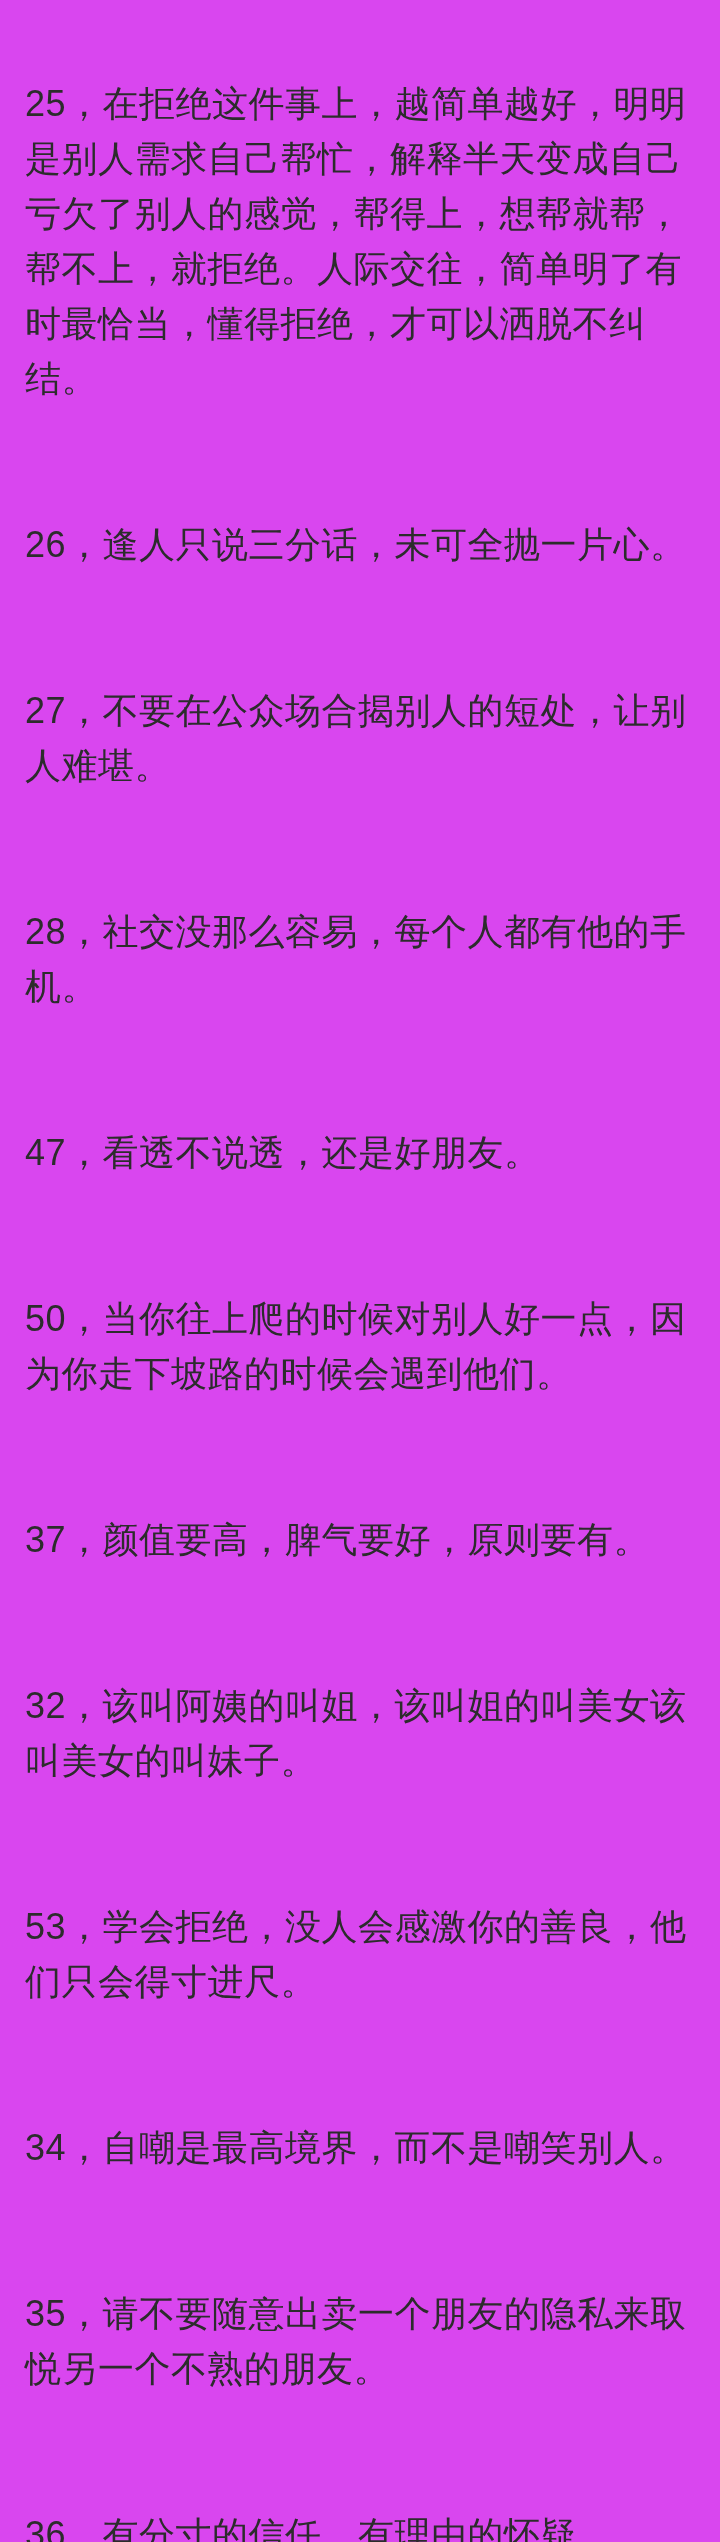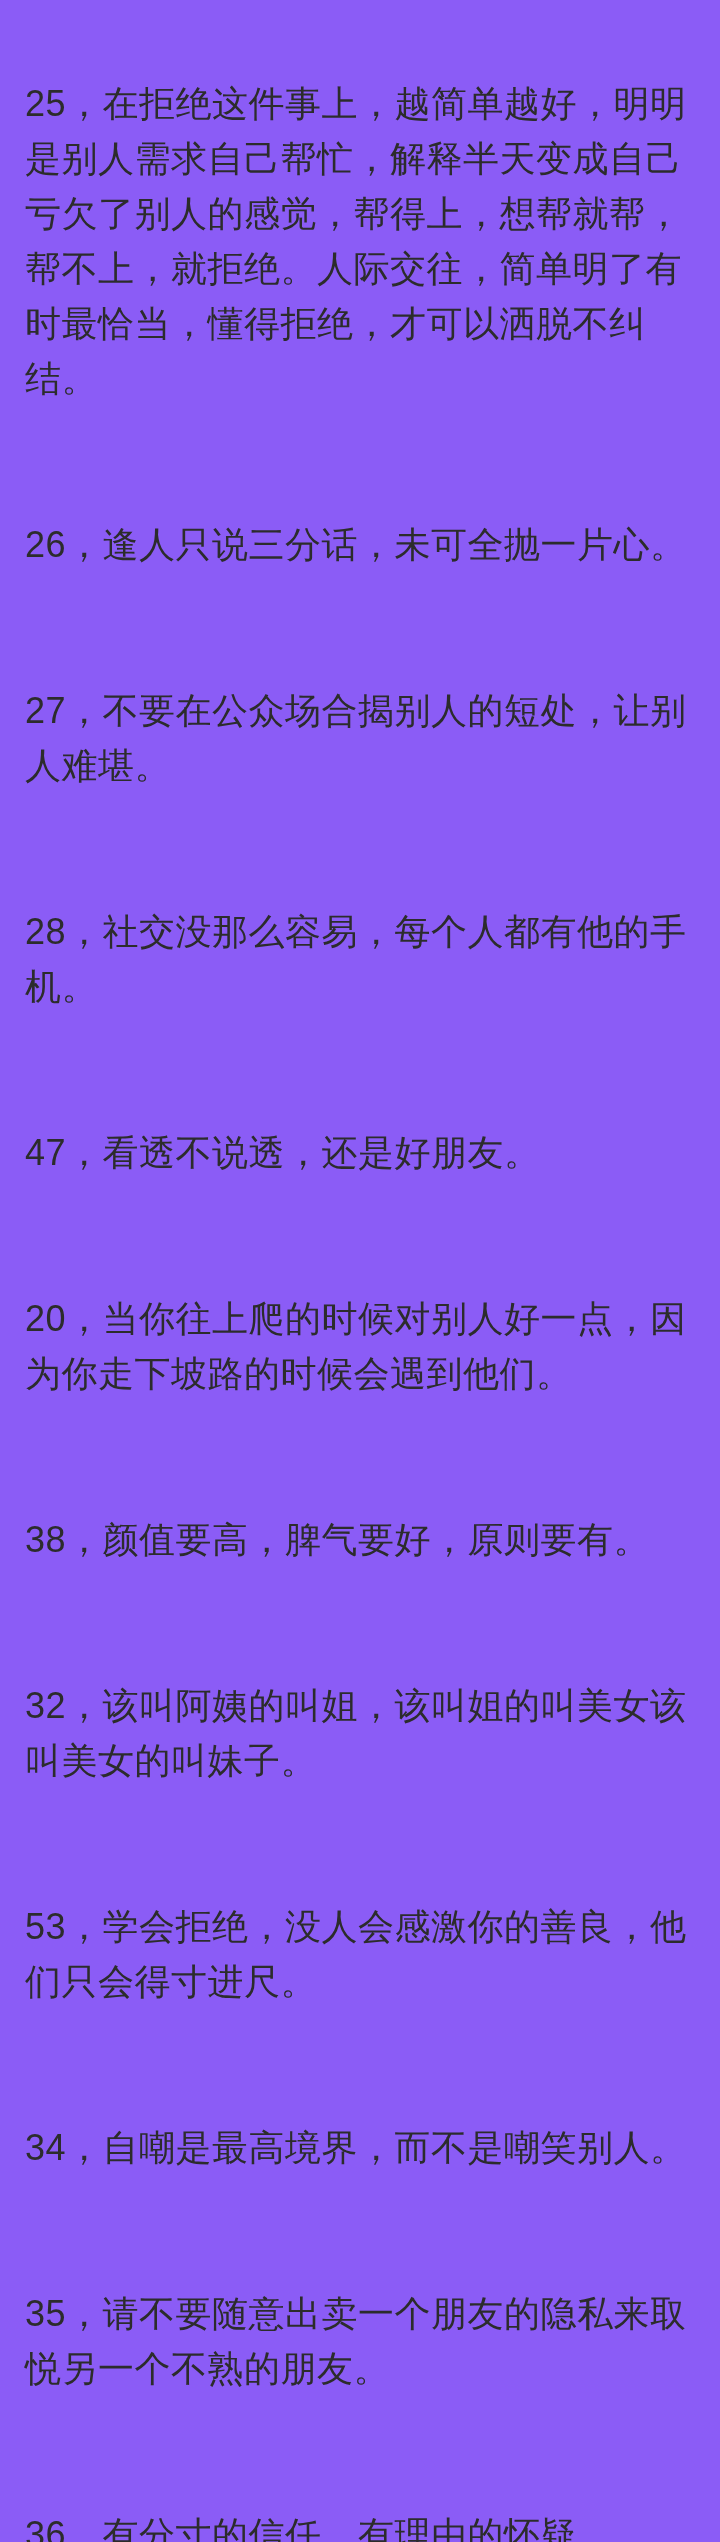--- a/index.html
+++ b/index.html
@@ -5,21 +5,21 @@
   html, body {
     margin: 0;
     padding: 0;
     background: #fbfbfb;
   }
   .page {
     position: relative;
     width: 720px;
     height: 2542px;
     margin: 0 auto;
-    background: #8b5cf6;
+    background: #d946ef;
     box-sizing: border-box;
     padding: 76px 25px 54px 25px;
     overflow: hidden;
     font-family: "Liberation Sans", sans-serif;
   }
   .quote {
     margin: 0 0 111px 0;
     font-size: 36px;
     line-height: 55px;
     color: #2c2c2c;
@@ -34,20 +34,20 @@
 </style>
 </head>
 <body>
 
 <div class="page">
   <p class="quote">25，在拒绝这件事上，越简单越好，明明是别人需求自己帮忙，解释半天变成自己亏欠了别人的感觉，帮得上，想帮就帮，帮不上，就拒绝。人际交往，简单明了有时最恰当，懂得拒绝，才可以洒脱不纠结。</p>
   <p class="quote">26，逢人只说三分话，未可全抛一片心。</p>
   <p class="quote">27，不要在公众场合揭别人的短处，让别人难堪。</p>
   <p class="quote">28，社交没那么容易，每个人都有他的手机。</p>
   <p class="quote">47，看透不说透，还是好朋友。</p>
-  <p class="quote">20，当你往上爬的时候对别人好一点，因为你走下坡路的时候会遇到他们。</p>
-  <p class="quote">38，颜值要高，脾气要好，原则要有。</p>
+  <p class="quote">50，当你往上爬的时候对别人好一点，因为你走下坡路的时候会遇到他们。</p>
+  <p class="quote">37，颜值要高，脾气要好，原则要有。</p>
   <p class="quote">32，该叫阿姨的叫姐，该叫姐的叫美女该叫美女的叫妹子。</p>
   <p class="quote">53，学会拒绝，没人会感激你的善良，他们只会得寸进尺。</p>
   <p class="quote">34，自嘲是最高境界，而不是嘲笑别人。</p>
   <p class="quote">35，请不要随意出卖一个朋友的隐私来取悦另一个不熟的朋友。</p>
   <p class="quote">36，有分寸的信任，有理由的怀疑。</p>
 </div>
 
 </body></html>

